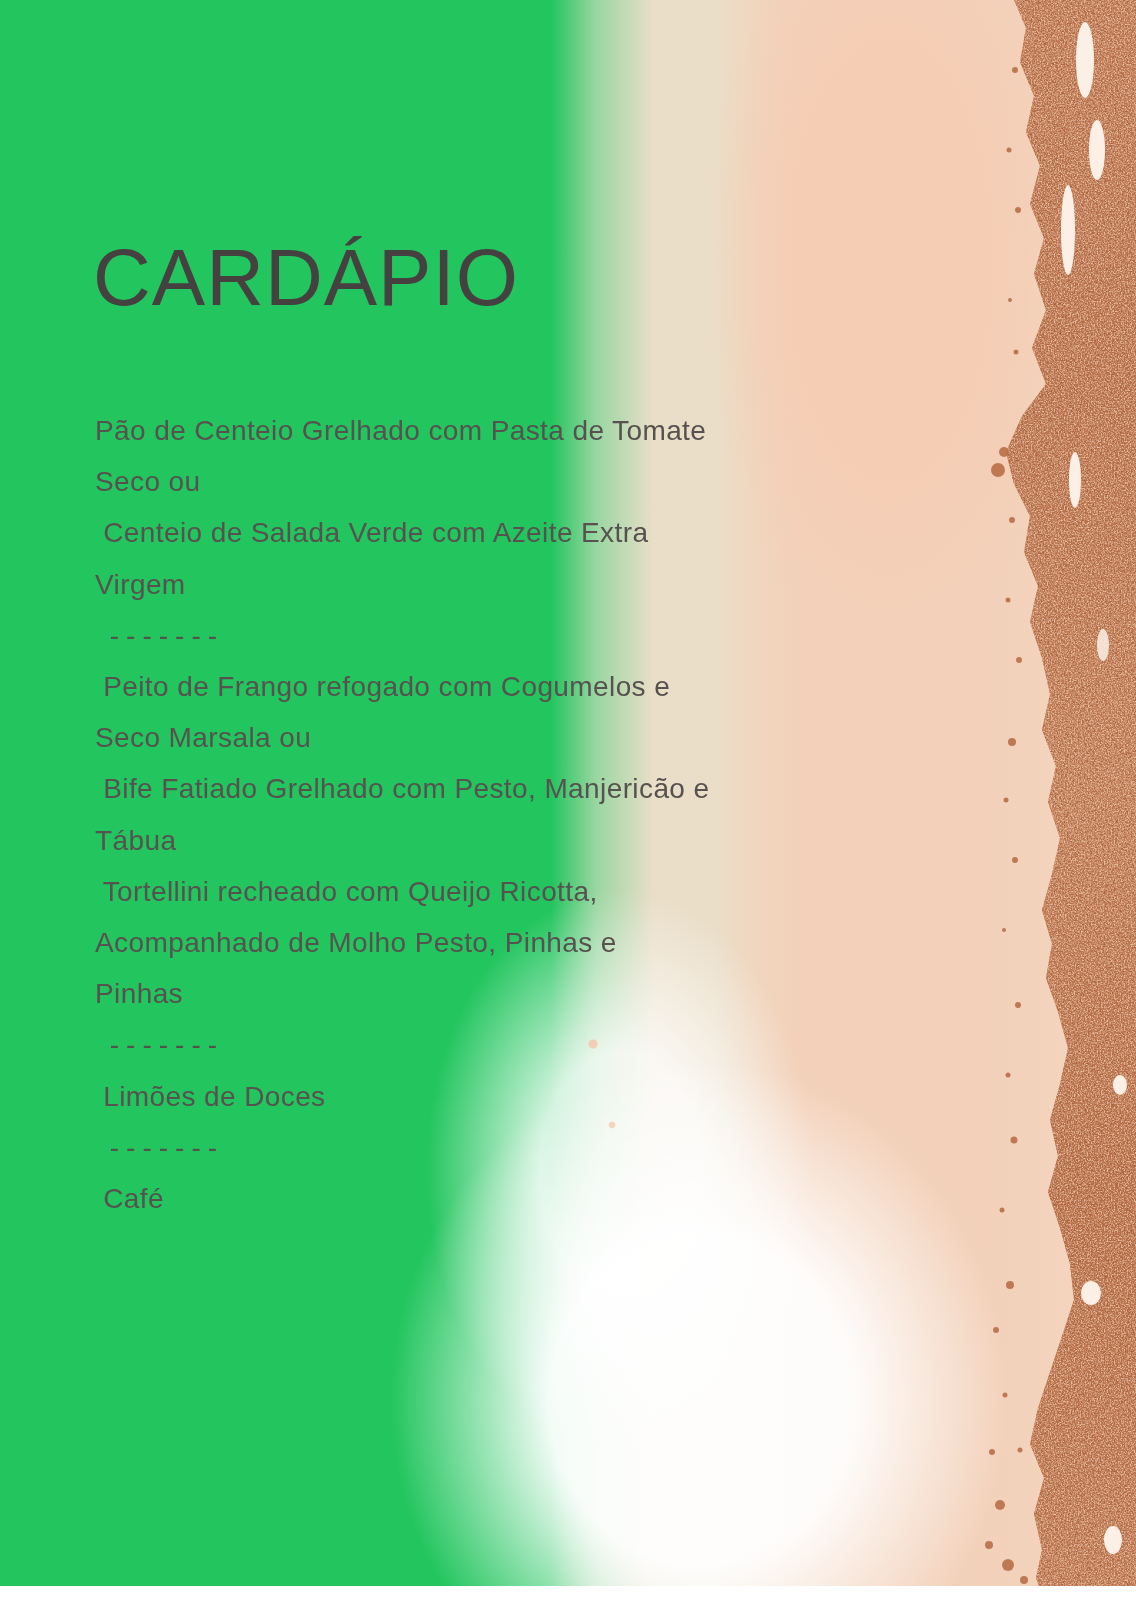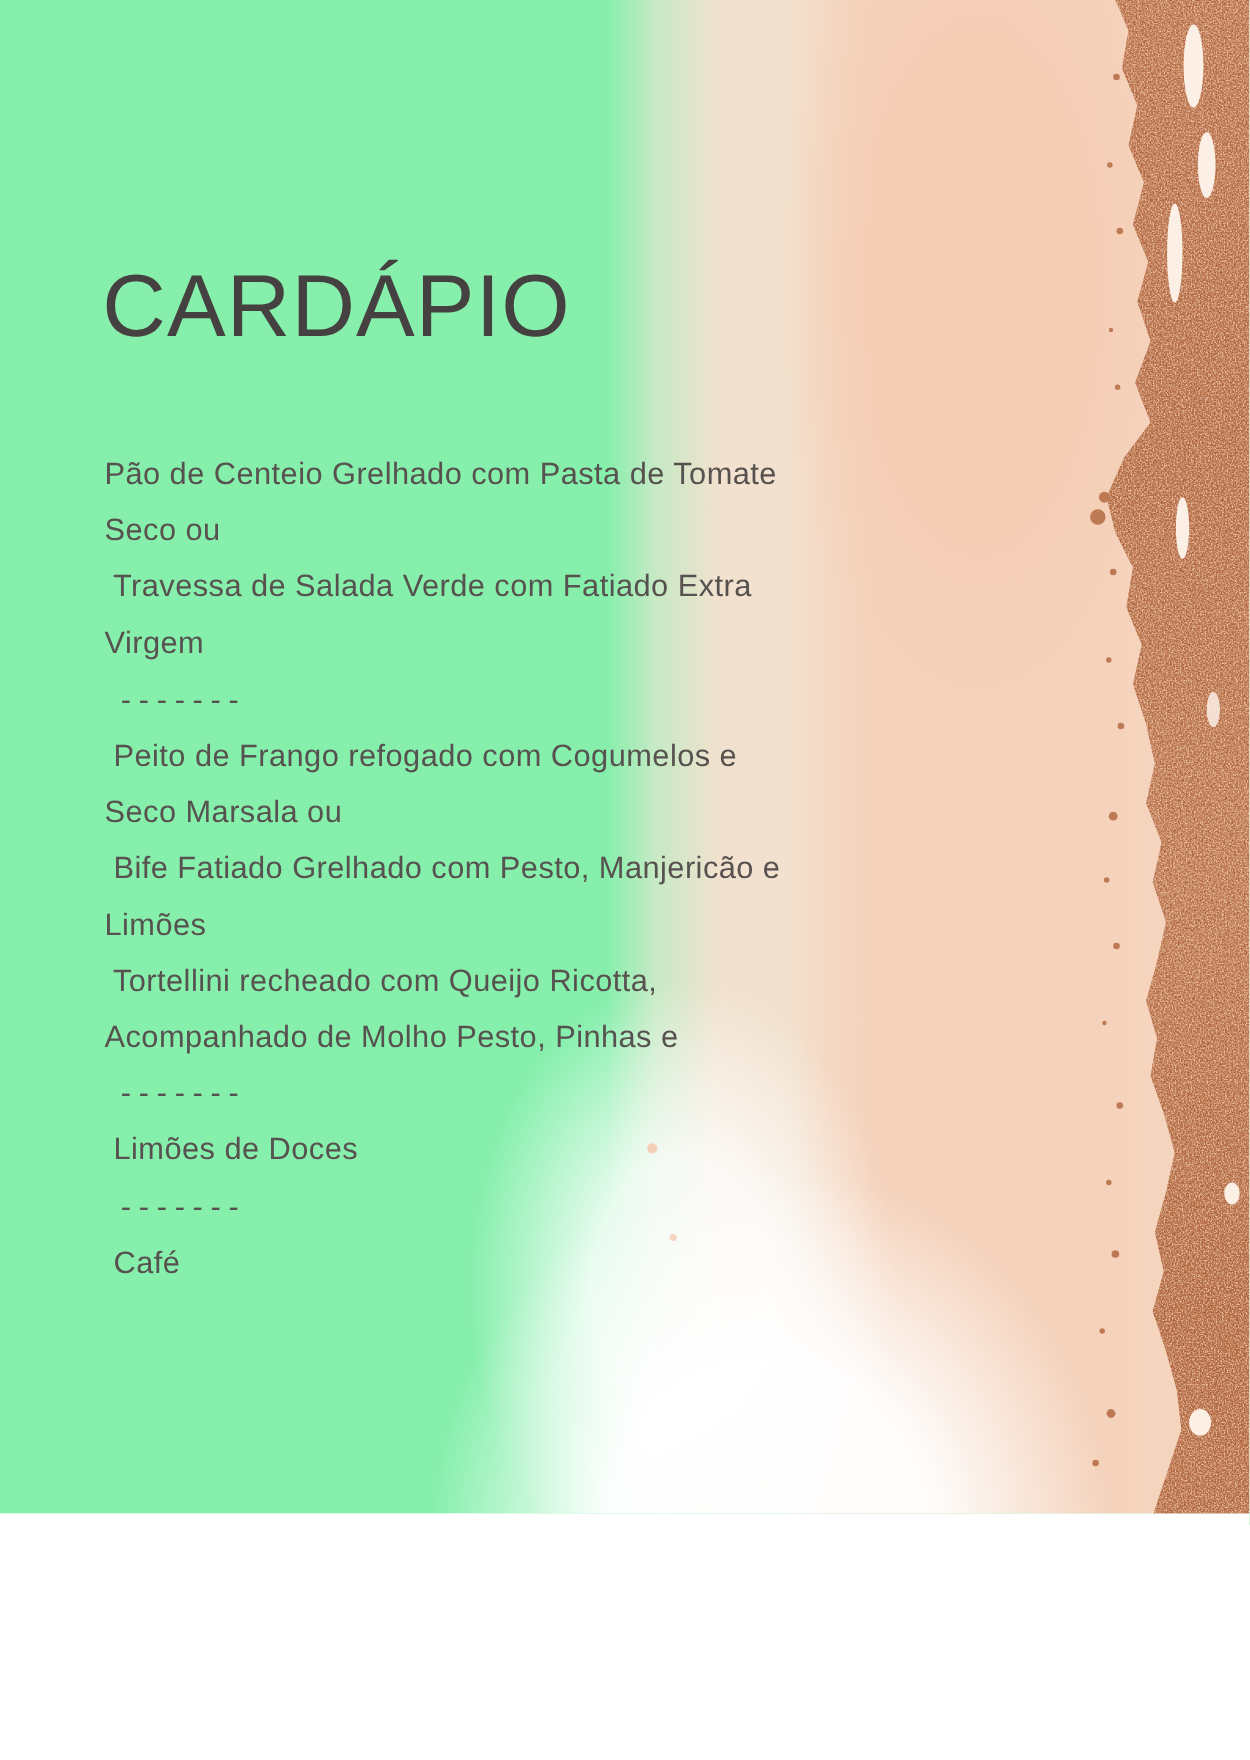--- a/index.html
+++ b/index.html
@@ -1,20 +1,20 @@
 <!DOCTYPE html>
 <html><head>
 <meta charset="utf-8">
 <style>
   html,body{margin:0;padding:0;background:#ffffff;}
   .page{
     position:relative;
-    width:1136px;height:1376px;
+    width:1136px;height:1586px;
     overflow:hidden;
-    background:#86efac;
+    background:#22c55e;
     font-family:"Liberation Sans", sans-serif;
   }
   
   .bg-wash{
     position:absolute;inset:0;
     background:
       radial-gradient(circle 7px at 593px 1044px, rgba(246,199,172,.85) 0 55%, rgba(246,199,172,0) 75%),
       radial-gradient(circle 5px at 612px 1125px, rgba(246,199,172,.75) 0 55%, rgba(246,199,172,0) 75%),
       radial-gradient(ellipse 430px 470px at 700px 1400px, rgba(255,255,255,.95) 0 35%, rgba(255,255,255,0) 72%),
       radial-gradient(ellipse 270px 390px at 620px 1170px, rgba(255,255,255,.8) 0 30%, rgba(255,255,255,0) 72%),
@@ -125,28 +125,29 @@
       <circle cx="1024" cy="1580" r="4"></circle>
     </g>
   </svg>
 
   <div class="content">
     <h1 class="title">CARDÁPIO</h1>
 
     <div class="menu-lines">
       <div class="line">Pão de Centeio Grelhado com Pasta de Tomate</div>
       <div class="line">Seco ou</div>
-      <div class="line"> Travessa de Salada Verde com Fatiado Extra</div>
+      <div class="line"> Centeio de Salada Verde com Azeite Extra</div>
       <div class="line">Virgem</div>
       <div class="line divider"> -------</div>
       <div class="line"> Peito de Frango refogado com Cogumelos e</div>
       <div class="line">Seco Marsala ou</div>
       <div class="line"> Bife Fatiado Grelhado com Pesto, Manjericão e</div>
-      <div class="line">Limões</div>
+      <div class="line">Tábua</div>
       <div class="line"> Tortellini recheado com Queijo Ricotta,</div>
       <div class="line">Acompanhado de Molho Pesto, Pinhas e</div>
+      <div class="line">Pinhas</div>
       <div class="line divider"> -------</div>
       <div class="line"> Limões de Doces</div>
       <div class="line divider"> -------</div>
       <div class="line"> Café</div>
     </div>
   </div>
 </div>
 
 </body></html>

